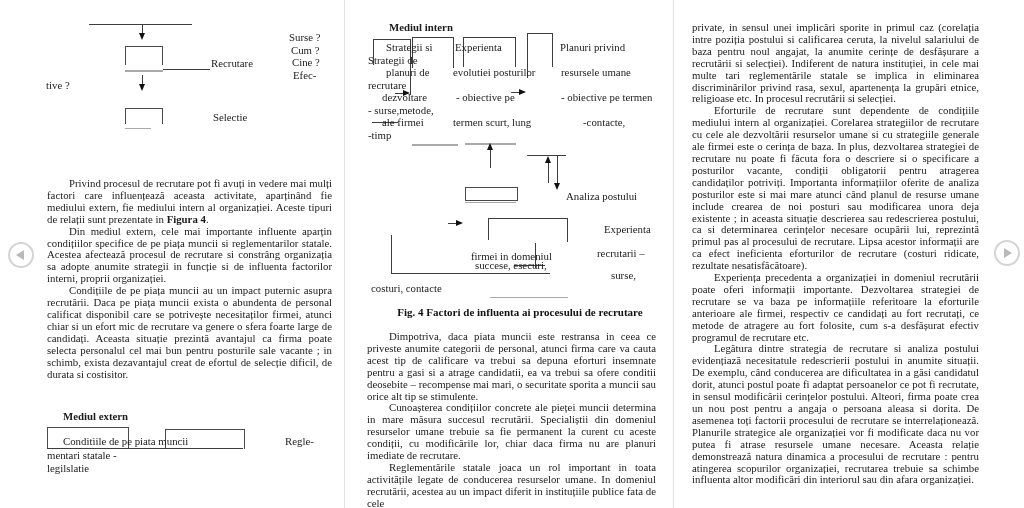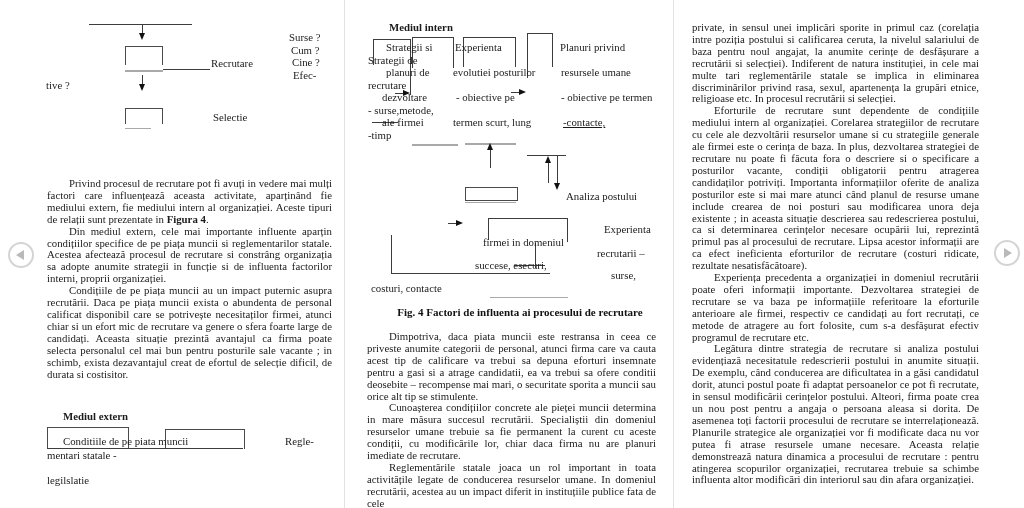--- a/index.html
+++ b/index.html
@@ -71,21 +71,21 @@
   </div>
 
   <div>
     <div class="t b" style="left:63px;top:411px;">Mediul extern</div>
     <div class="bx" style="left:47px;top:427px;width:80px;height:21px;"></div>
     <div class="bx" style="left:165px;top:429px;width:78px;height:19px;"></div>
     <div class="hl" style="left:47px;top:448px;width:196px;"></div>
     <div class="t" style="left:63px;top:436px;">Conditiile de pe piata muncii</div>
     <div class="t" style="left:285px;top:436px;">Regle-</div>
     <div class="t" style="left:47px;top:450px;">mentari statale -</div>
-    <div class="t" style="left:47px;top:463px;margin-top:12px;">legilslatie</div>
+    <div class="t" style="left:47px;top:463px;">legilslatie</div>
   </div>
 
   <div class="t b" style="left:389px;top:22px;">Mediul intern</div>
 
   <div>
 
     <div class="vl" style="left:373px;top:39px;height:26px;"></div>
     <div class="hl" style="left:373px;top:39px;width:37px;"></div>
     <div class="vl" style="left:410px;top:39px;height:56px;"></div>
     <div class="hl" style="left:412px;top:37px;width:41px;"></div>
@@ -139,23 +139,23 @@
     <div class="t" style="left:368px;top:105px;">- surse,metode,</div>
     <div class="t" style="left:382px;top:117px;">ale firmei</div>
     <div class="t" style="left:368px;top:130px;">-timp</div>
     <div class="t" style="left:455px;top:42px;">Experienta</div>
     <div class="t" style="left:453px;top:67px;">evolutiei posturilor</div>
     <div class="t" style="left:456px;top:92px;">- obiective pe</div>
     <div class="t" style="left:453px;top:117px;">termen scurt, lung</div>
     <div class="t" style="left:560px;top:42px;">Planuri privind</div>
     <div class="t" style="left:561px;top:67px;">resursele umane</div>
     <div class="t" style="left:561px;top:92px;">- obiective pe termen</div>
-    <div class="t" style="left:563px;top:117px;text-decoration:underline;">-contacte,</div>
+    <div class="t" style="left:583px;top:117px;">-contacte,</div>
     <div class="t" style="left:566px;top:191px;">Analiza postului</div>
-    <div class="t" style="left:471px;top:237px;margin-left:12px;">firmei in domeniul</div>
+    <div class="t" style="left:471px;top:251px;">firmei in domeniul</div>
     <div class="t" style="left:475px;top:260px;">succese, esecuri,</div>
     <div class="t" style="left:604px;top:224px;">Experienta</div>
     <div class="t" style="left:597px;top:248px;">recrutarii –</div>
     <div class="t" style="left:611px;top:270px;">surse,</div>
     <div class="t" style="left:371px;top:283px;">costuri, contacte</div>
     <div class="cap" style="left:360px;top:306px;width:320px;">Fig. 4 Factori de influenta ai procesului de recrutare</div>
   </div>
 
   <div class="col" style="left:367px;top:331px;width:289px;">
     <p>Dimpotriva, daca piata muncii este restransa in ceea ce priveste anumite categorii de personal, atunci firma care va cauta acest tip de calificare va trebui sa depuna eforturi insemnate pentru a gasi si a atrage candidatii, ea va trebui sa ofere conditii deosebite – recompense mai mari, o securitate sporita a muncii sau orice alt tip se stimulente.</p>

